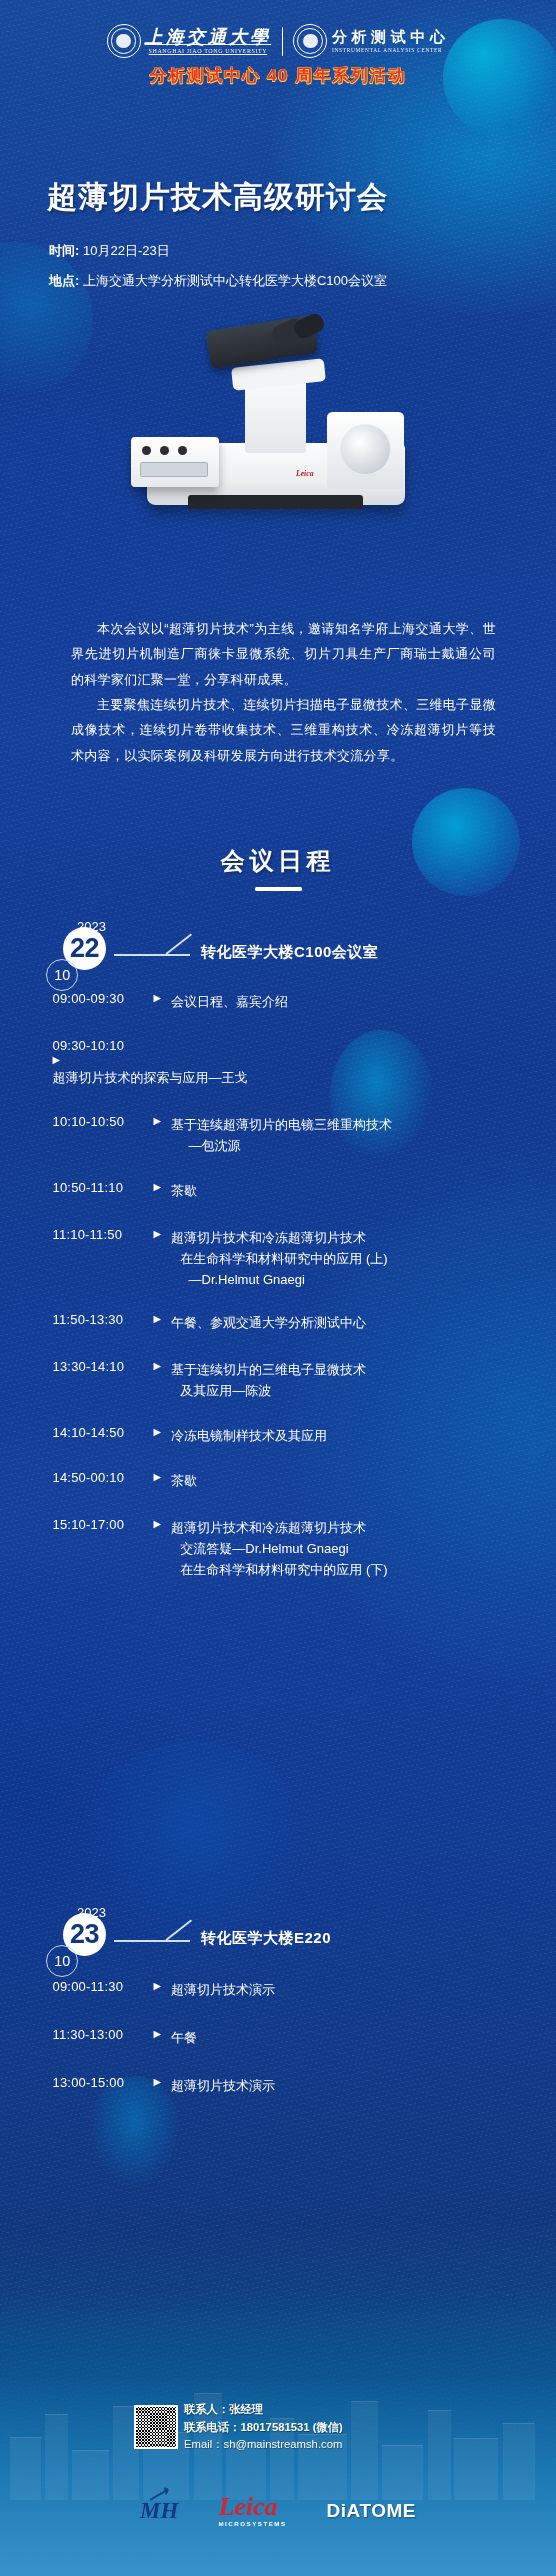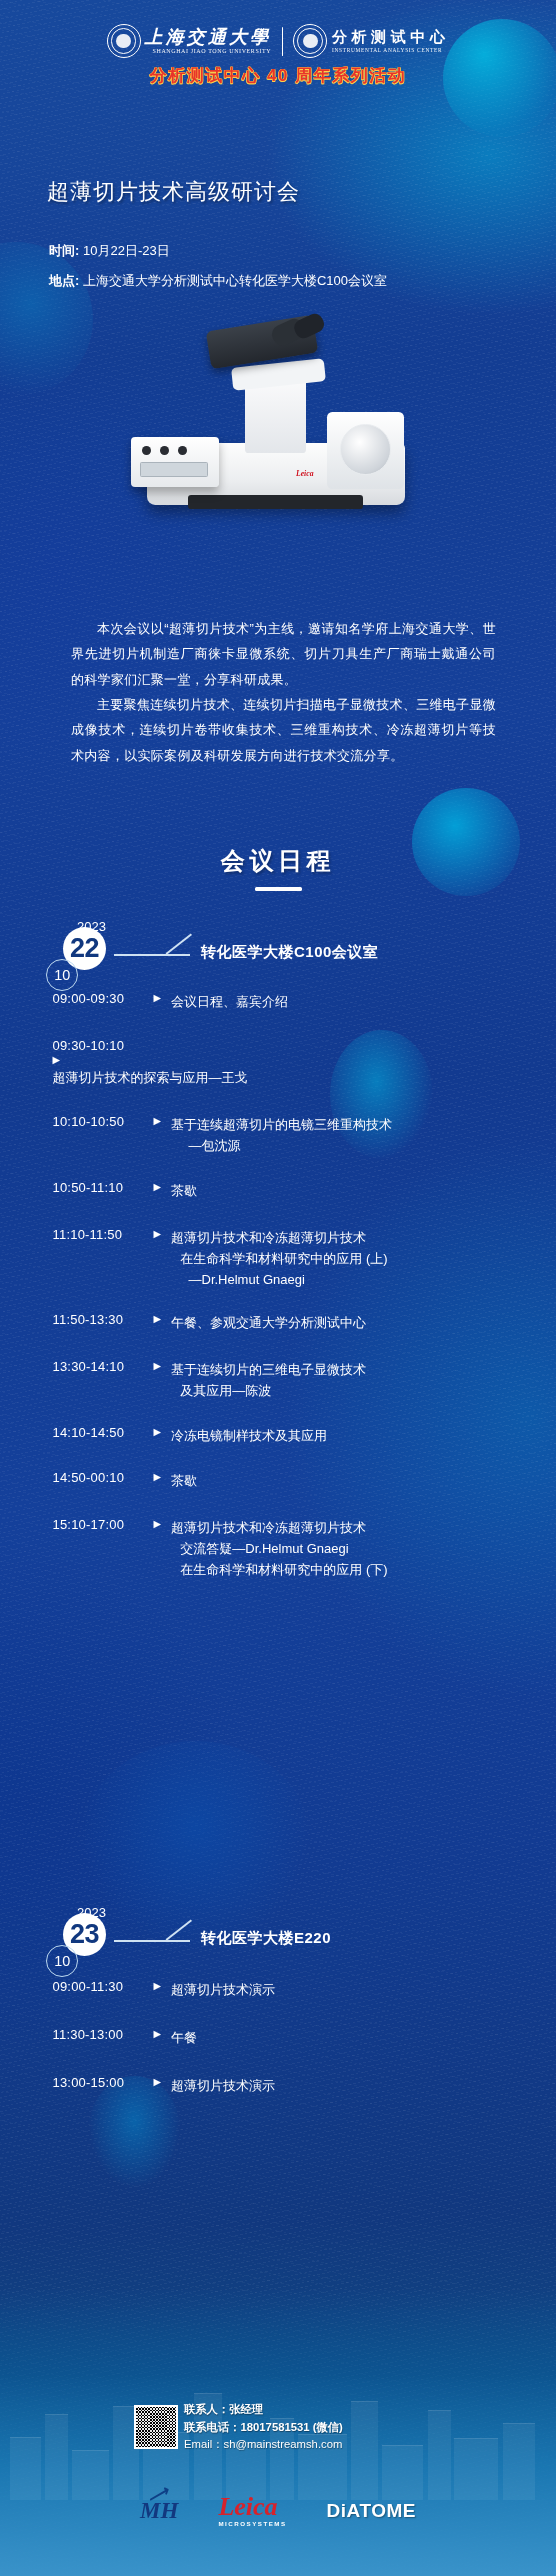--- a/index.html
+++ b/index.html
@@ -33,35 +33,35 @@
     pointer-events:none;
   }
   .blob{position:absolute;border-radius:50%;pointer-events:none;}
 
   
   .hdr{position:absolute;top:24px;left:0;width:556px;text-align:center;}
   .logorow{display:flex;align-items:center;justify-content:center;gap:0px;}
   .seal{width:32px;height:32px;border-radius:50%;border:1.1px solid #fff;position:relative;flex:none;}
   .seal:before{content:"";position:absolute;left:3.1px;top:3.1px;right:3.1px;bottom:3.1px;border-radius:50%;border:0.7px solid #fff;}
   .seal:after{content:"";position:absolute;left:8.8px;top:8.8px;right:8.8px;bottom:8.8px;border-radius:50%;background:#fff;opacity:.9;}
-  .sjtu-name{color:#fff;text-align:right;margin-left:4.1px;}
+  .sjtu-name{color:#fff;text-align:center;margin-left:4.1px;text-decoration:underline;}
   .sjtu-cn{font-family:"Liberation Serif","DejaVu Serif",serif;font-size:18px;font-weight:700;letter-spacing:3.1px;line-height:1;font-style:italic;}
   .sjtu-en{font-family:"Liberation Serif",serif;font-size:6px;letter-spacing:0.6px;margin-top:2.1px;opacity:.95;}
   .vline{width:1.5px;height:29px;background:#fff;margin:0 10.3px;border-radius:1px;flex:none;}
   .iac-name{color:#fff;text-align:left;margin-left:4.6px;}
   .iac-cn{font-size:15px;font-weight:700;letter-spacing:4.6px;line-height:1.05;}
   .iac-en{font-family:"Liberation Serif",serif;font-size:5.4px;letter-spacing:0.7px;margin-top:1.5px;opacity:.95;}
   .anni{margin-top:5.7px;font-size:17px;font-weight:800;letter-spacing:1.5px;
         color:#e7352b;text-shadow:0 0 0.5px #ffd24a,0.5px 0.5px 0 #ffd24a,-0.5px 0.5px 0 #ffd24a,0.5px -0.5px 0 #ffd24a,-0.5px -0.5px 0 #ffd24a;}
   .anni .num40{color:#e7352b;}
 
   
   .title{
     position:absolute;left:47px;top:177px;
-    color:#fff;font-size:22px;font-weight:400;letter-spacing:1px;
+    color:#fff;font-size:30px;font-weight:700;letter-spacing:1px;
     text-shadow:1.5px 1.5px 2.6px rgba(0,0,0,.35);
     white-space:nowrap;
   }
   .meta{position:absolute;left:49px;color:#fff;white-space:nowrap;}
   .meta-time{top:242px;font-size:13px;}
   .meta-place{top:272px;font-size:13px;}
   .meta b{font-weight:800;}
 
   
   .device{position:absolute;left:131px;top:314px;width:289px;height:216px;}

